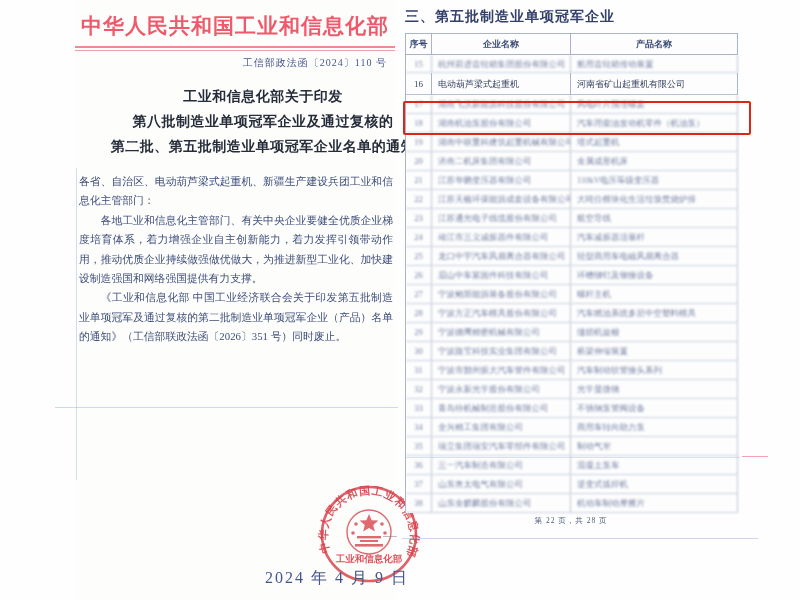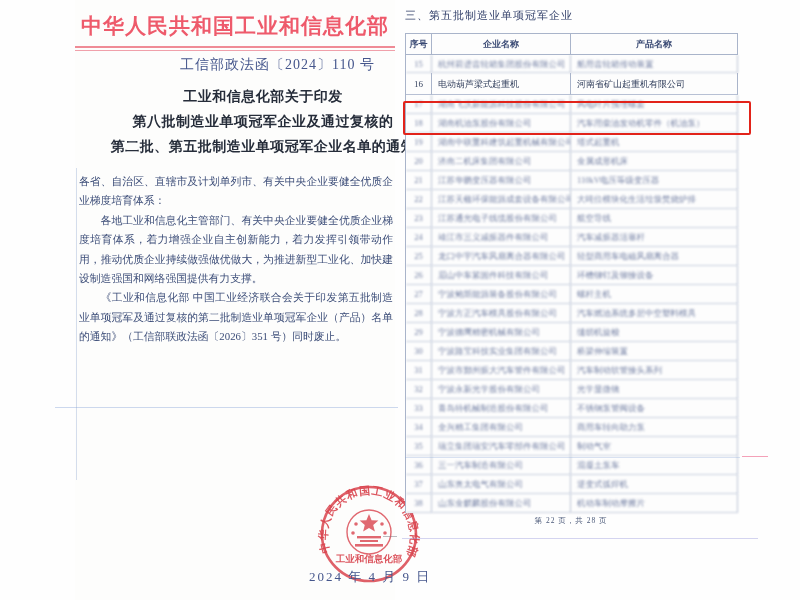--- a/index.html
+++ b/index.html
@@ -6,37 +6,37 @@
   body{width:800px;height:600px;background:#ffffff;font-family:"Liberation Serif","DejaVu Serif",serif;}
   #stage{position:relative;width:800px;height:600px;background:#fefefe;overflow:hidden;}
 
   
   #letter{position:absolute;left:75px;top:0;width:320px;height:600px;background:#fdfdfc;}
   .ministry{position:absolute;left:0;top:12px;width:320px;text-align:center;
     font-size:21px;font-weight:bold;letter-spacing:1px;color:#ee5a6b;white-space:nowrap;}
   .redrule{position:absolute;left:0;top:46px;width:320px;height:6px;}
   .redrule .r1{height:2px;background:#ef8b96;}
   .redrule .r2{height:1px;background:#f0a0aa;margin-top:2px;}
-  .docnum{position:absolute;left:0;top:56px;width:300px;text-align:right;
-    font-size:14px;color:#45568c;letter-spacing:1px;}
+  .docnum{position:absolute;left:12px;top:56px;width:300px;text-align:right;
+    font-size:10px;color:#45568c;letter-spacing:1px;}
   .lt-title{position:absolute;left:0;top:84px;width:320px;text-align:center;
     font-size:14px;font-weight:bold;color:#262d3a;line-height:25px;letter-spacing:0.5px;margin-left:28px;}
   .body-text{position:absolute;left:4px;top:172px;width:314px;
     font-size:10.8px;color:#3c4d78;line-height:19.4px;text-align:justify;}
   .body-text p{margin:0;text-indent:2em;}
   .body-text p.no-indent{text-indent:0;}
 
   
   #seal{position:absolute;left:238px;top:478px;width:112px;height:112px;}
-  .seal-date{position:absolute;left:190px;top:568px;width:210px;text-align:center;
-    font-size:13px;color:#45568c;letter-spacing:2px;}
+  .seal-date{position:absolute;left:190px;top:568px;width:210px;
+    font-size:16px;color:#45568c;letter-spacing:2px;}
 
   
   #listpage{position:absolute;left:400px;top:0;width:360px;height:600px;}
-  .sec-title{position:absolute;left:5px;top:8px;font-size:11px;font-weight:normal;
+  .sec-title{position:absolute;left:5px;top:8px;font-size:14px;font-weight:bold;
     color:#33406a;letter-spacing:1px;white-space:nowrap;}
   #ctable{position:absolute;left:5px;top:33px;width:332px;
     border-top:1px solid #a9b4ca;border-left:1px solid #a9b4ca;background:#fdfdfd;}
   .trow,.thead{display:grid;grid-template-columns:26px 139px 167px;}
   .tcell{border-right:1px solid #a9b4ca;border-bottom:1px solid #b7c0d4;
     overflow:hidden;white-space:nowrap;font-size:8.5px;color:#4f5f8c;}
   .thead{height:21px;}
   .thead .tcell{line-height:21px;text-align:center;font-weight:bold;font-size:9px;
     color:#3a4a74;border-bottom:1px solid #a9b4ca;}
   .trow{height:19px;}
@@ -71,21 +71,21 @@
         <div class="r1"></div>
         <div class="r2"></div>
       </div>
     <div class="docnum">工信部政法函〔2024〕110 号</div>
     <div class="lt-title">
       <div>工业和信息化部关于印发</div>
       <div>第八批制造业单项冠军企业及通过复核的</div>
       <div>第二批、第五批制造业单项冠军企业名单的通知</div>
     </div>
     <div class="body-text">
-      <p class="no-indent">各省、自治区、直辖市及计划单列市、有关中央企业要健全优质企业梯度培育体系：</p>
+      <p class="no-indent">各省、自治区、电动葫芦梁式起重机、新疆生产建设兵团工业和信息化主管部门：</p>
       <p>各地工业和信息化主管部门、有关中央企业要健全优质企业梯度培育体系，着力增强企业自主创新能力，着力发挥引领带动作用，推动优质企业持续做强做优做大，为推进新型工业化、加快建设制造强国和网络强国提供有力支撑。</p>
       <p>《工业和信息化部 中国工业经济联合会关于印发第五批制造业单项冠军及通过复核的第二批制造业单项冠军企业（产品）名单的通知》（工信部联政法函〔2026〕351 号）同时废止。</p>
     </div>
 
     <svg id="seal" viewBox="0 0 112 112">
       <circle cx="56" cy="56" r="47" fill="none" stroke="#d9444e" stroke-width="2.6" opacity="0.85"></circle>
       <defs>
         <path id="ringPath" d="M 17,74 A 42,42 0 1 1 95,74"></path>
       </defs>
       <text font-size="11" fill="#d9444e" opacity="0.9" font-weight="bold" letter-spacing="1">

